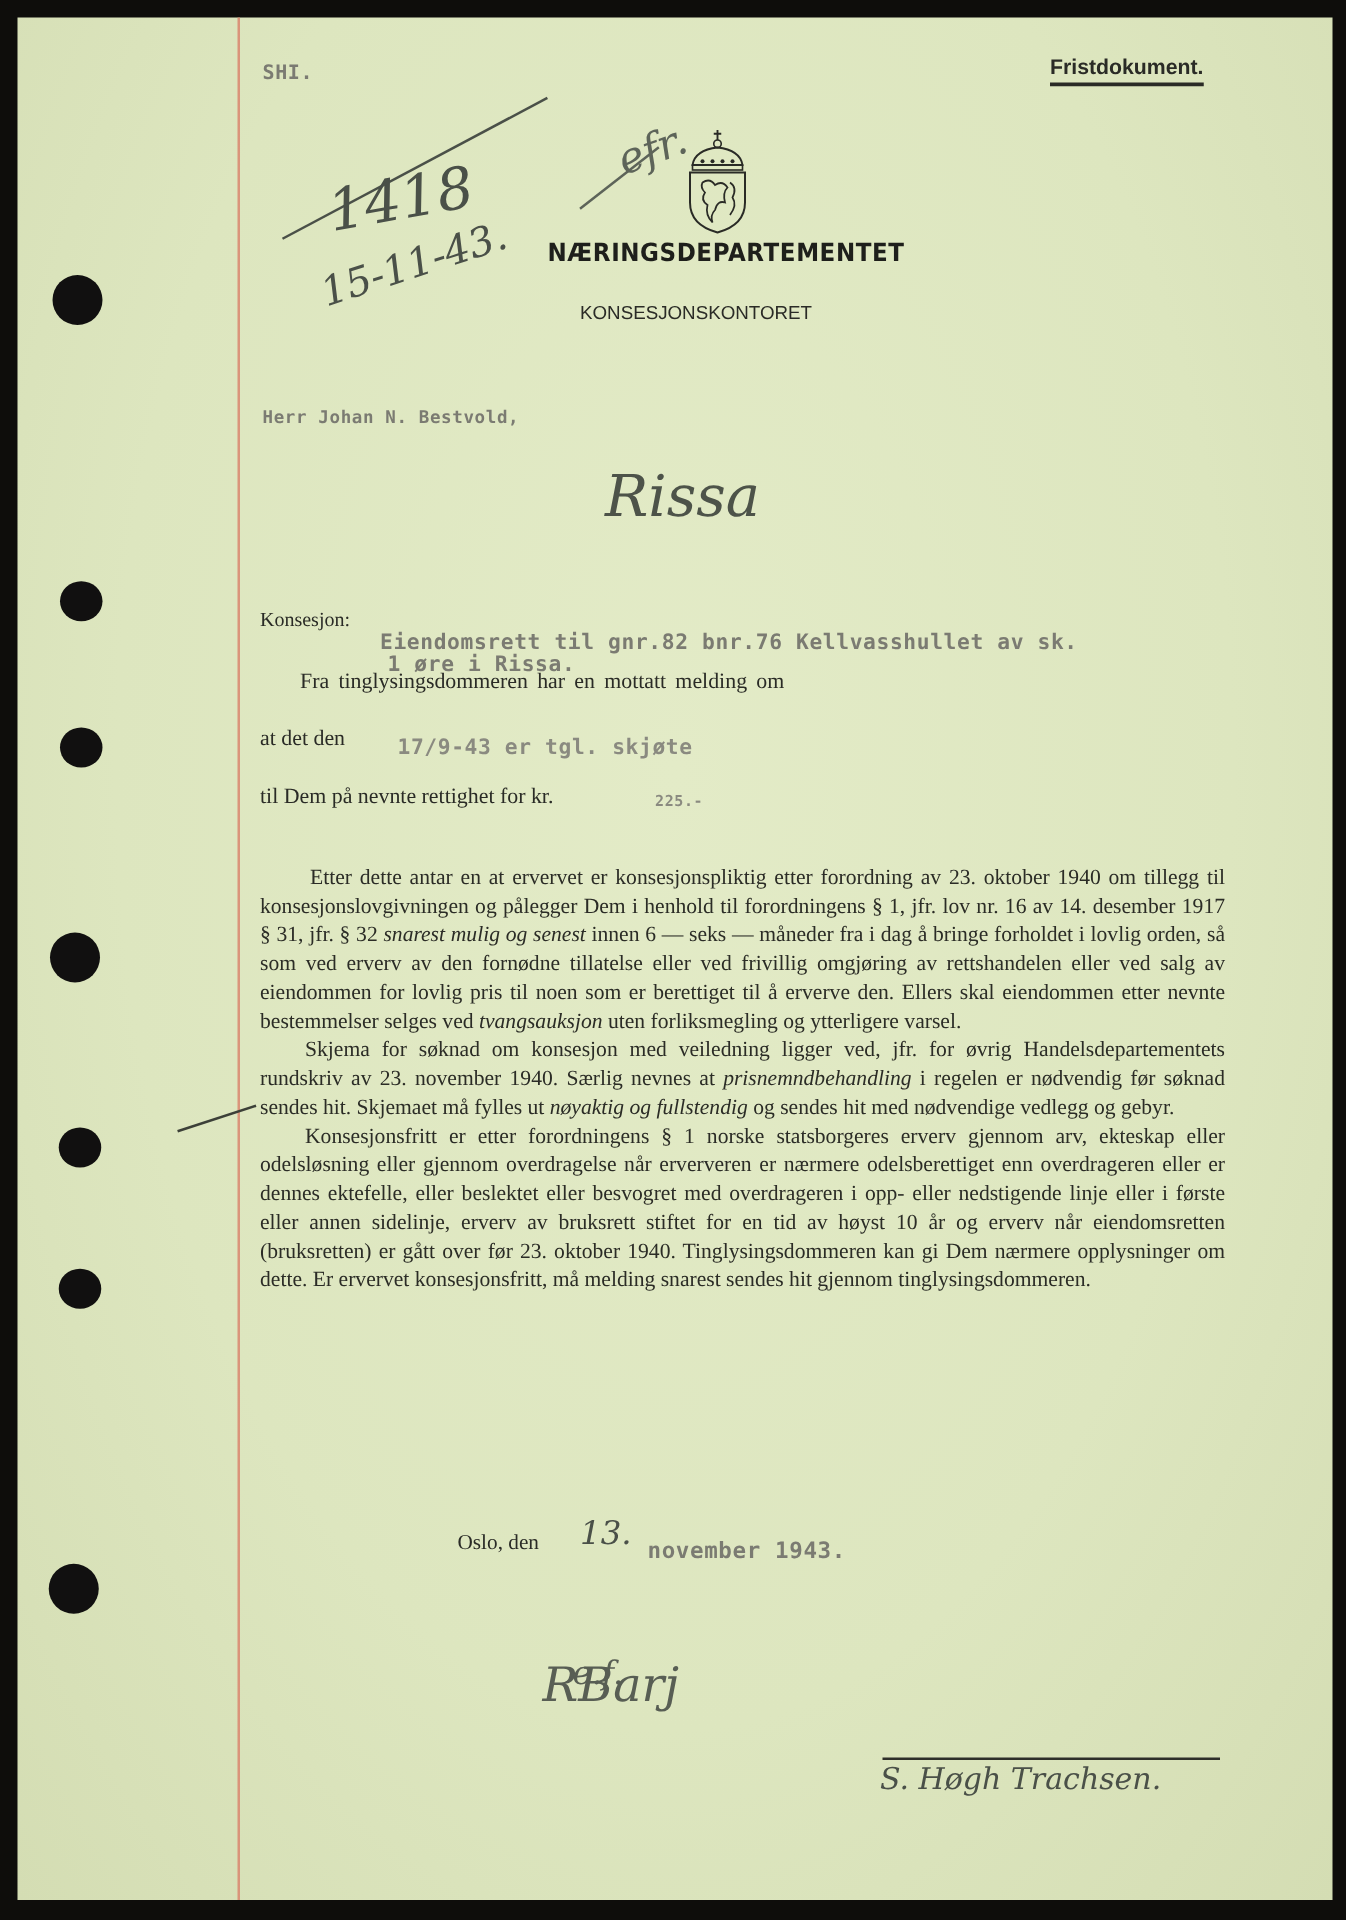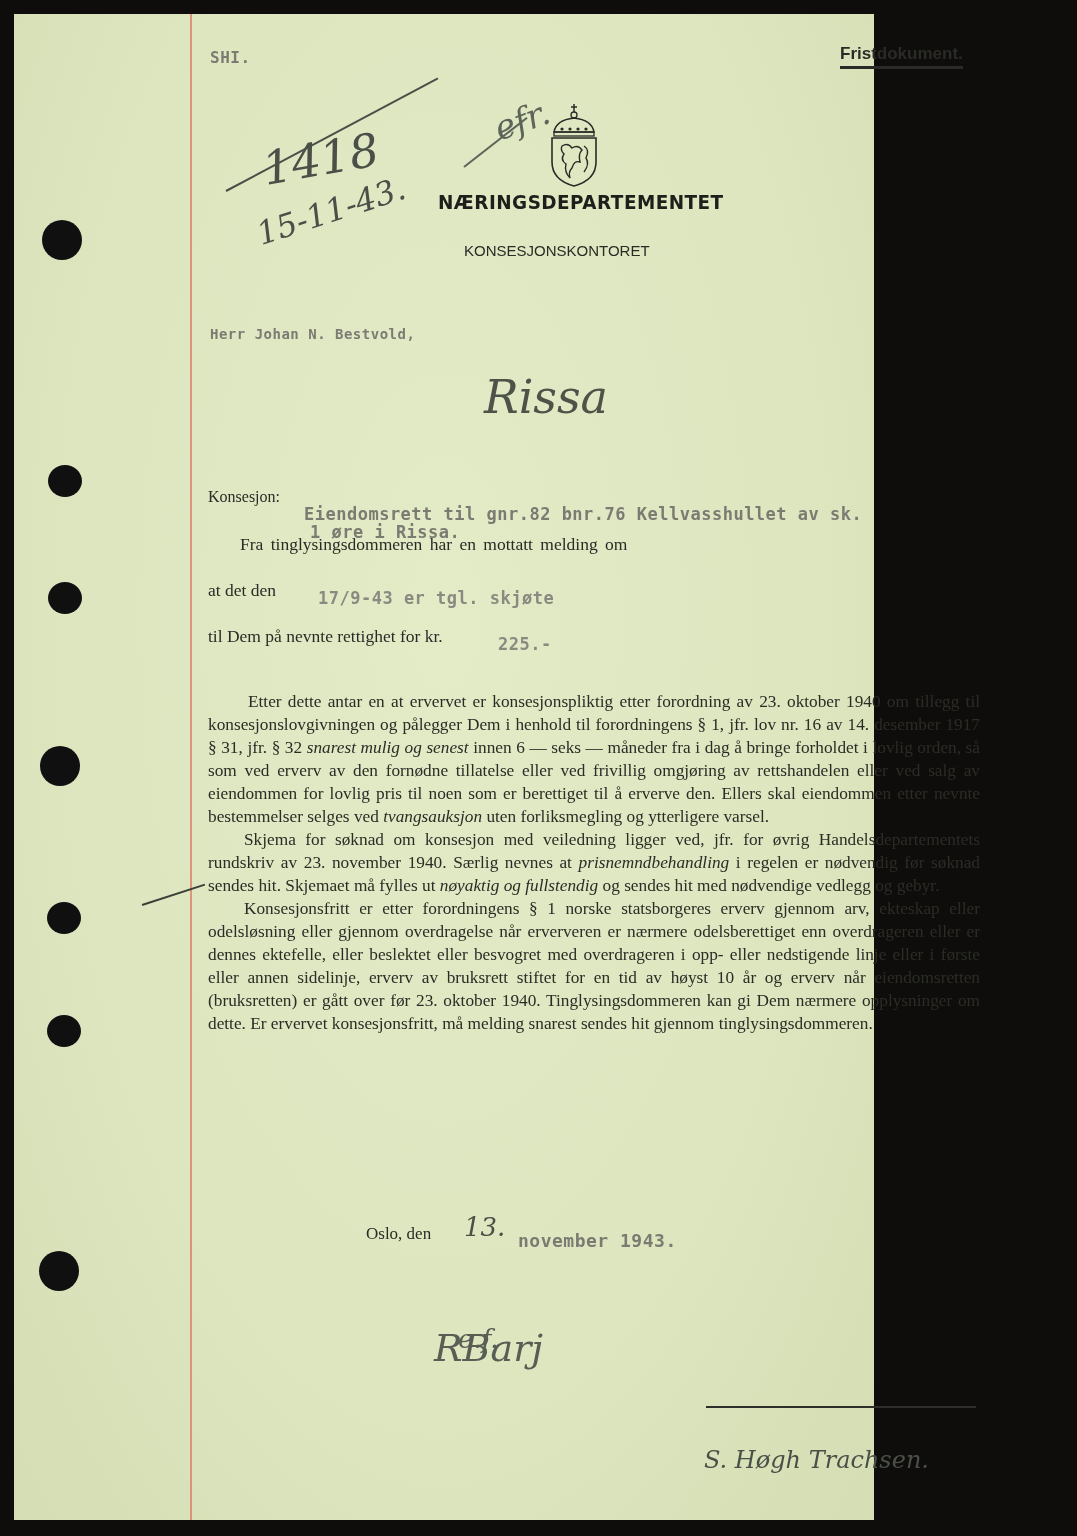--- a/index.html
+++ b/index.html
@@ -1,21 +1,21 @@
 <!DOCTYPE html>
 <html><head>
   <meta charset="utf-8">
   <style>
     html, body { margin: 0; padding: 0; }
     body {
       width: 1077px; height: 1536px; position: relative; overflow: hidden;
       background: #0e0d0b;
     }
     .paper {
-      position: absolute; left: 14px; top: 14px; width: 860px; height: 1506px;
+      position: absolute; left: 14px; top: 14px; width: 1052px; height: 1506px;
       background: radial-gradient(ellipse at 50% 40%, #e3ebc7 0%, #dde6bf 60%, #d4ddb3 100%);
     }
     .margin-line {
       position: absolute; left: 176px; top: 0; width: 2px; height: 100%;
       background: #d9866e; opacity: 0.85;
     }
     .hole {
       position: absolute; width: 40px; height: 40px; border-radius: 50%;
       background: #111010;
     }
@@ -98,31 +98,31 @@
 
   <div class="abs serif" style="left:194px; top:474px; font-size:16px; font-family:'Liberation Serif', serif;">Konsesjon:</div>
   <div class="abs typed" style="left:290px; top:490px; font-size:17px;">Eiendomsrett til gnr.82 bnr.76 Kellvasshullet av sk.</div>
   <div class="abs typed" style="left:296px; top:508px; font-size:17px;text-align:right;">1 øre i Rissa.</div>
   <div class="abs serif" style="left:226px; top:520px; font-size:17.5px; font-family:'Liberation Serif', serif; word-spacing:3px;">Fra tinglysingsdommeren har en mottatt melding om</div>
 
   <div class="abs serif" style="left:194px; top:566px; font-size:17.5px; font-family:'Liberation Serif', serif;">at det den</div>
   <div class="abs typed" style="left:304px; top:574px; font-size:17px; color:#8a8a80;">17/9-43 er tgl. skjøte</div>
 
   <div class="abs serif" style="left:194px; top:612px; font-size:17.5px; font-family:'Liberation Serif', serif;">til Dem på nevnte rettighet for kr.</div>
-  <div class="abs typed" style="left:484px; top:620px; font-size:17px; color:#8a8a80;">225.-</div>
+  <div class="abs typed" style="left:510px; top:620px; font-size:12px; color:#8a8a80;">225.-</div>
 
   <div class="abs body-text" style="left:194px; top:676px;">
     <p class="first"><span>Etter dette antar en at ervervet er konsesjonspliktig etter forordning av 23. oktober 1940 om tillegg til konsesjonslovgivningen og pålegger Dem i henhold til forordningens § 1, jfr. lov nr. 16 av 14. desember 1917 § 31, jfr. § 32 </span><i>snarest mulig og senest</i><span> innen 6 — seks — måneder fra i dag å bringe forholdet i lovlig orden, så som ved erverv av den fornødne tillatelse eller ved frivillig omgjøring av rettshandelen eller ved salg av eiendommen for lovlig pris til noen som er berettiget til å erverve den. Ellers skal eiendommen etter nevnte bestemmelser selges ved </span><i>tvangsauksjon</i><span> uten forliksmegling og ytterligere varsel.</span></p>
     <p><span>Skjema for søknad om konsesjon med veiledning ligger ved, jfr. for øvrig Handelsdepartementets rundskriv av 23. november 1940. Særlig nevnes at </span><i>prisnemndbehandling</i><span> i regelen er nødvendig før søknad sendes hit. Skjemaet må fylles ut </span><i>nøyaktig og fullstendig</i><span> og sendes hit med nødvendige vedlegg og gebyr.</span></p>
     <p><span>Konsesjonsfritt er etter forordningens § 1 norske statsborgeres erverv gjennom arv, ekteskap eller odelsløsning eller gjennom overdragelse når erververen er nærmere odelsberettiget enn overdrageren eller er dennes ektefelle, eller beslektet eller besvogret med overdrageren i opp- eller nedstigende linje eller i første eller annen sidelinje, erverv av bruksrett stiftet for en tid av høyst 10 år og erverv når eiendomsretten (bruksretten) er gått over før 23. oktober 1940. Tinglysingsdommeren kan gi Dem nærmere opplysninger om dette. Er ervervet konsesjonsfritt, må melding snarest sendes hit gjennom tinglysingsdommeren.</span></p>
   </div>
 
   <div class="abs" style="left:128px; top:890px; width:66px; height:1.5px; background:#3c4038; transform:rotate(-18deg); transform-origin:left center;"></div>
 
   <div class="abs serif" style="left:352px; top:1210px; font-size:17px; font-family:'Liberation Serif', serif;">Oslo, den</div>
   <div class="abs hand" style="left:450px; top:1198px; font-size:26px;">13.</div>
   <div class="abs typed" style="left:504px; top:1216px; font-size:18px;">november 1943.</div>
   <div class="abs hand" style="left:420px; top:1300px; font-size:38px; color:#585e54;margin-top:12px;">RBarj</div>
   <div class="abs hand" style="left:444px; top:1310px; font-size:26px; color:#585e54;">e.f.</div>
 
   <div class="abs" style="left:692px; top:1392px; width:270px; height:2px; background:#2e2f2a;"></div>
-  <div class="abs hand" style="left:690px; top:1432px; font-size:24px; color:#4a5048;">S. Høgh Trachsen.</div>
+  <div class="abs hand" style="left:690px; top:1395px; font-size:24px; color:#4a5048;">S. Høgh Trachsen.</div>
 </div>
 
 </body></html>

